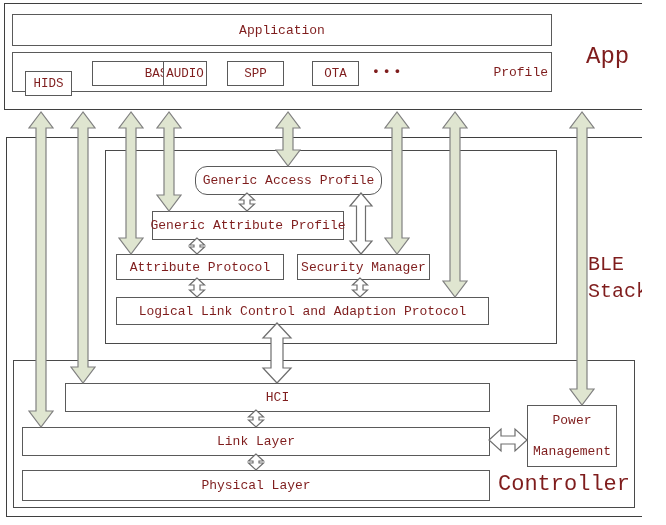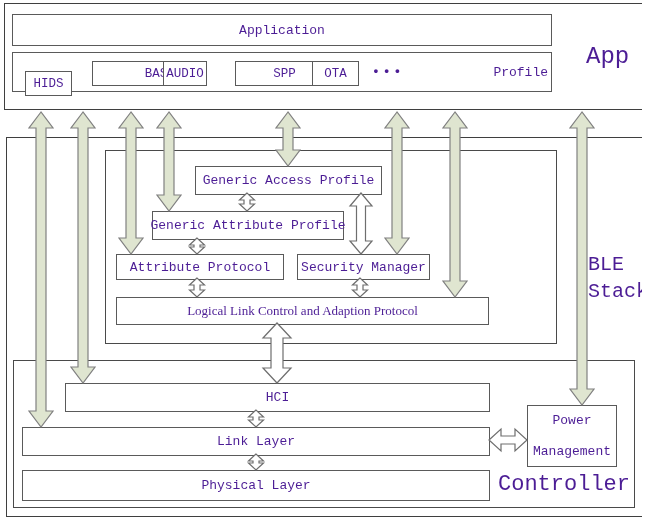--- a/index.html
+++ b/index.html
@@ -1,18 +1,18 @@
 <!DOCTYPE html>
 <html><head>
 <meta charset="utf-8">
 <style>
   html,body{margin:0;padding:0;background:#ffffff;}
   #canvas{
     position:relative;width:642px;height:525px;background:#ffffff;
-    font-family:"Liberation Mono","DejaVu Sans Mono",monospace;color:#4c1d95;
+    font-family:"Liberation Mono","DejaVu Sans Mono",monospace;color:#7f1d1d;
     overflow:hidden;
   }
   .box{position:absolute;background:#ffffff;border:1px solid #5a5a5a;
        display:flex;align-items:center;justify-content:center;
        font-size:13px;white-space:nowrap;}
   .outer{border:1.6px solid #3f3f3f;background:transparent;}
   .mid{border:1.3px solid #4a4a4a;background:transparent;}
   .biglabel{position:absolute;font-weight:normal;font-size:22px;
        letter-spacing:0px;background:transparent;border:none;}
   .chip{position:absolute;background:#fff;border:1px solid #5a5a5a;
@@ -20,32 +20,32 @@
   .dots{position:absolute;font-weight:bold;font-size:13px;letter-spacing:3px;}
   .plabel{position:absolute;font-size:13px;}
   svg.overlay{position:absolute;left:0;top:0;pointer-events:none;}
   
   #app-box{left:4px;top:3px;width:650px;height:105px;}
   #application-box{left:12px;top:14px;width:538px;height:30px;}
   #profile-row{left:12px;top:52px;width:538px;height:38px;}
   #chip-hids{left:25px;top:71px;width:45px;height:23px;}
   #chip-bas{left:92px;top:61px;width:46px;height:23px;padding-left:40px;}
   #chip-audio{left:163px;top:61px;width:42px;height:23px;}
-  #chip-spp{left:235px;top:61px;width:55px;height:23px;padding-left:21px;}
+  #chip-spp{left:227px;top:61px;width:55px;height:23px;}
   #chip-ota{left:312px;top:61px;width:45px;height:23px;}
   #dots{left:372px;top:64px;width:34px;}
   #profile-label{left:462px;top:65px;width:86px;text-align:right;}
   #app-label{left:586px;top:43px;width:66px;font-size:24px;}
   #ble-box{left:6px;top:137px;width:650px;height:378px;}
   #host-box{left:105px;top:150px;width:450px;height:192px;}
-  #gap-box{left:195px;top:166px;width:185px;height:27px;}
+  #gap-box{left:195px;top:166px;width:185px;height:27px;border-radius:12px;}
   #gatt-box{left:152px;top:211px;width:190px;height:27px;}
   #ap-box{left:116px;top:254px;width:166px;height:24px;}
   #sm-box{left:297px;top:254px;width:131px;height:24px;}
-  #llcap-box{left:116px;top:297px;width:371px;height:26px;font-family:Liberation Serif, serif;}
+  #llcap-box{left:116px;top:297px;width:371px;height:26px;}
   #host-label{left:476px;top:227px;width:72px;font-size:21px;}
   #ble-label{left:588px;top:251px;width:70px;font-size:20px;line-height:27px;}
   #controller-box{left:13px;top:360px;width:620px;height:146px;}
   #hci-box{left:65px;top:383px;width:423px;height:27px;}
   #ll-box{left:22px;top:427px;width:466px;height:27px;}
   #pl-box{left:22px;top:470px;width:466px;height:29px;}
   #pm-box{left:527px;top:405px;width:90px;height:62px;flex-direction:column;
           justify-content:space-between;padding:7px 16px;box-sizing:border-box;}
   #controller-label{left:498px;top:472px;width:134px;font-size:22px;}
 </style>

